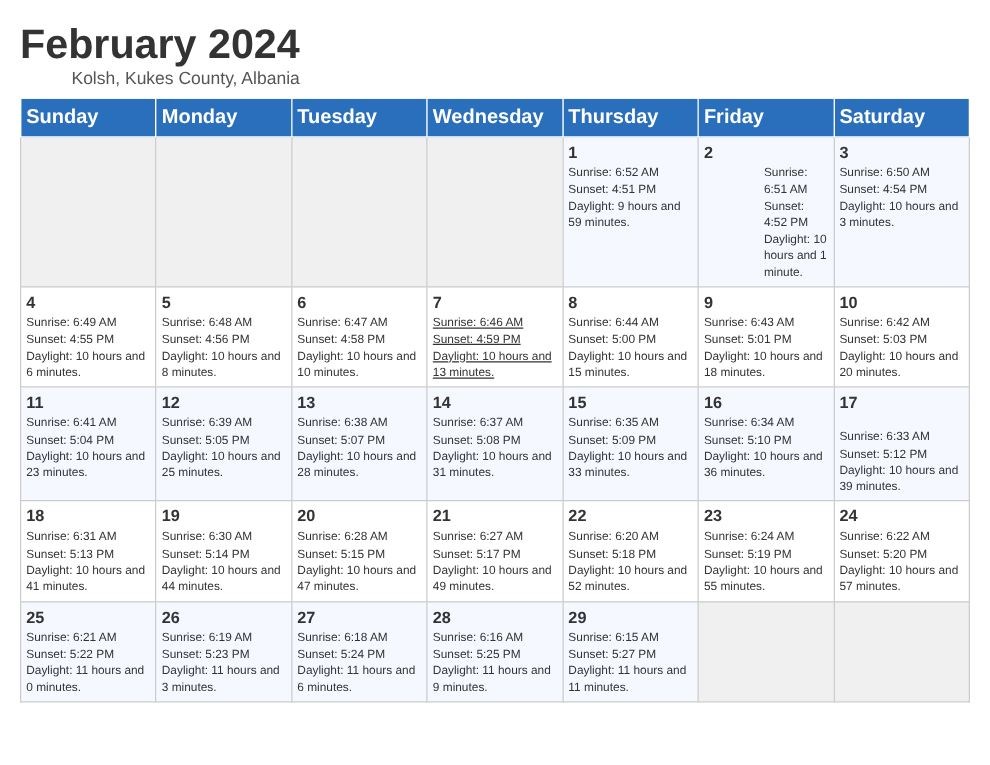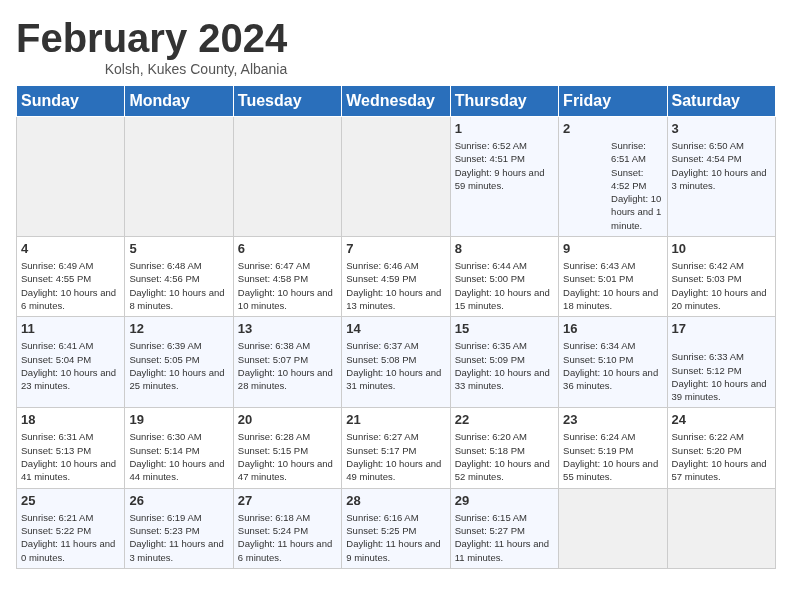--- a/index.html
+++ b/index.html
@@ -29,21 +29,21 @@
     .logo-text span { color: #4a90d9; }
     .logo-icon {
       width: 32px;
       height: 28px;
       margin-left: 2px;
     }
     .title-area {
       text-align: right;
     }
     .calendar-title {
-      font-size: 40px;
+      font-size: 33px;
       font-weight: bold;
       color: #333;
     }
     .calendar-subtitle {
       font-size: 14px;
       color: #555;
     }
     table {
       width: 100%;
       border-collapse: collapse;
@@ -144,21 +144,21 @@
 Daylight: 10 hours and 8 minutes.</div>
         </td>
         <td>
           <span class="day-number">6</span>
           <div class="day-info" style="white-space: pre-line;">Sunrise: 6:47 AM
 Sunset: 4:58 PM
 Daylight: 10 hours and 10 minutes.</div>
         </td>
         <td>
           <span class="day-number">7</span>
-          <div class="day-info" style="white-space: pre-line;">Sunrise: 6:46 AM
+          <div class="day-info" style="white-space: pre-line; text-decoration: underline;">Sunrise: 6:46 AM
 Sunset: 4:59 PM
 Daylight: 10 hours and 13 minutes.</div>
         </td>
         <td>
           <span class="day-number">8</span>
           <div class="day-info" style="white-space: pre-line;">Sunrise: 6:44 AM
 Sunset: 5:00 PM
 Daylight: 10 hours and 15 minutes.</div>
         </td>
         <td>

